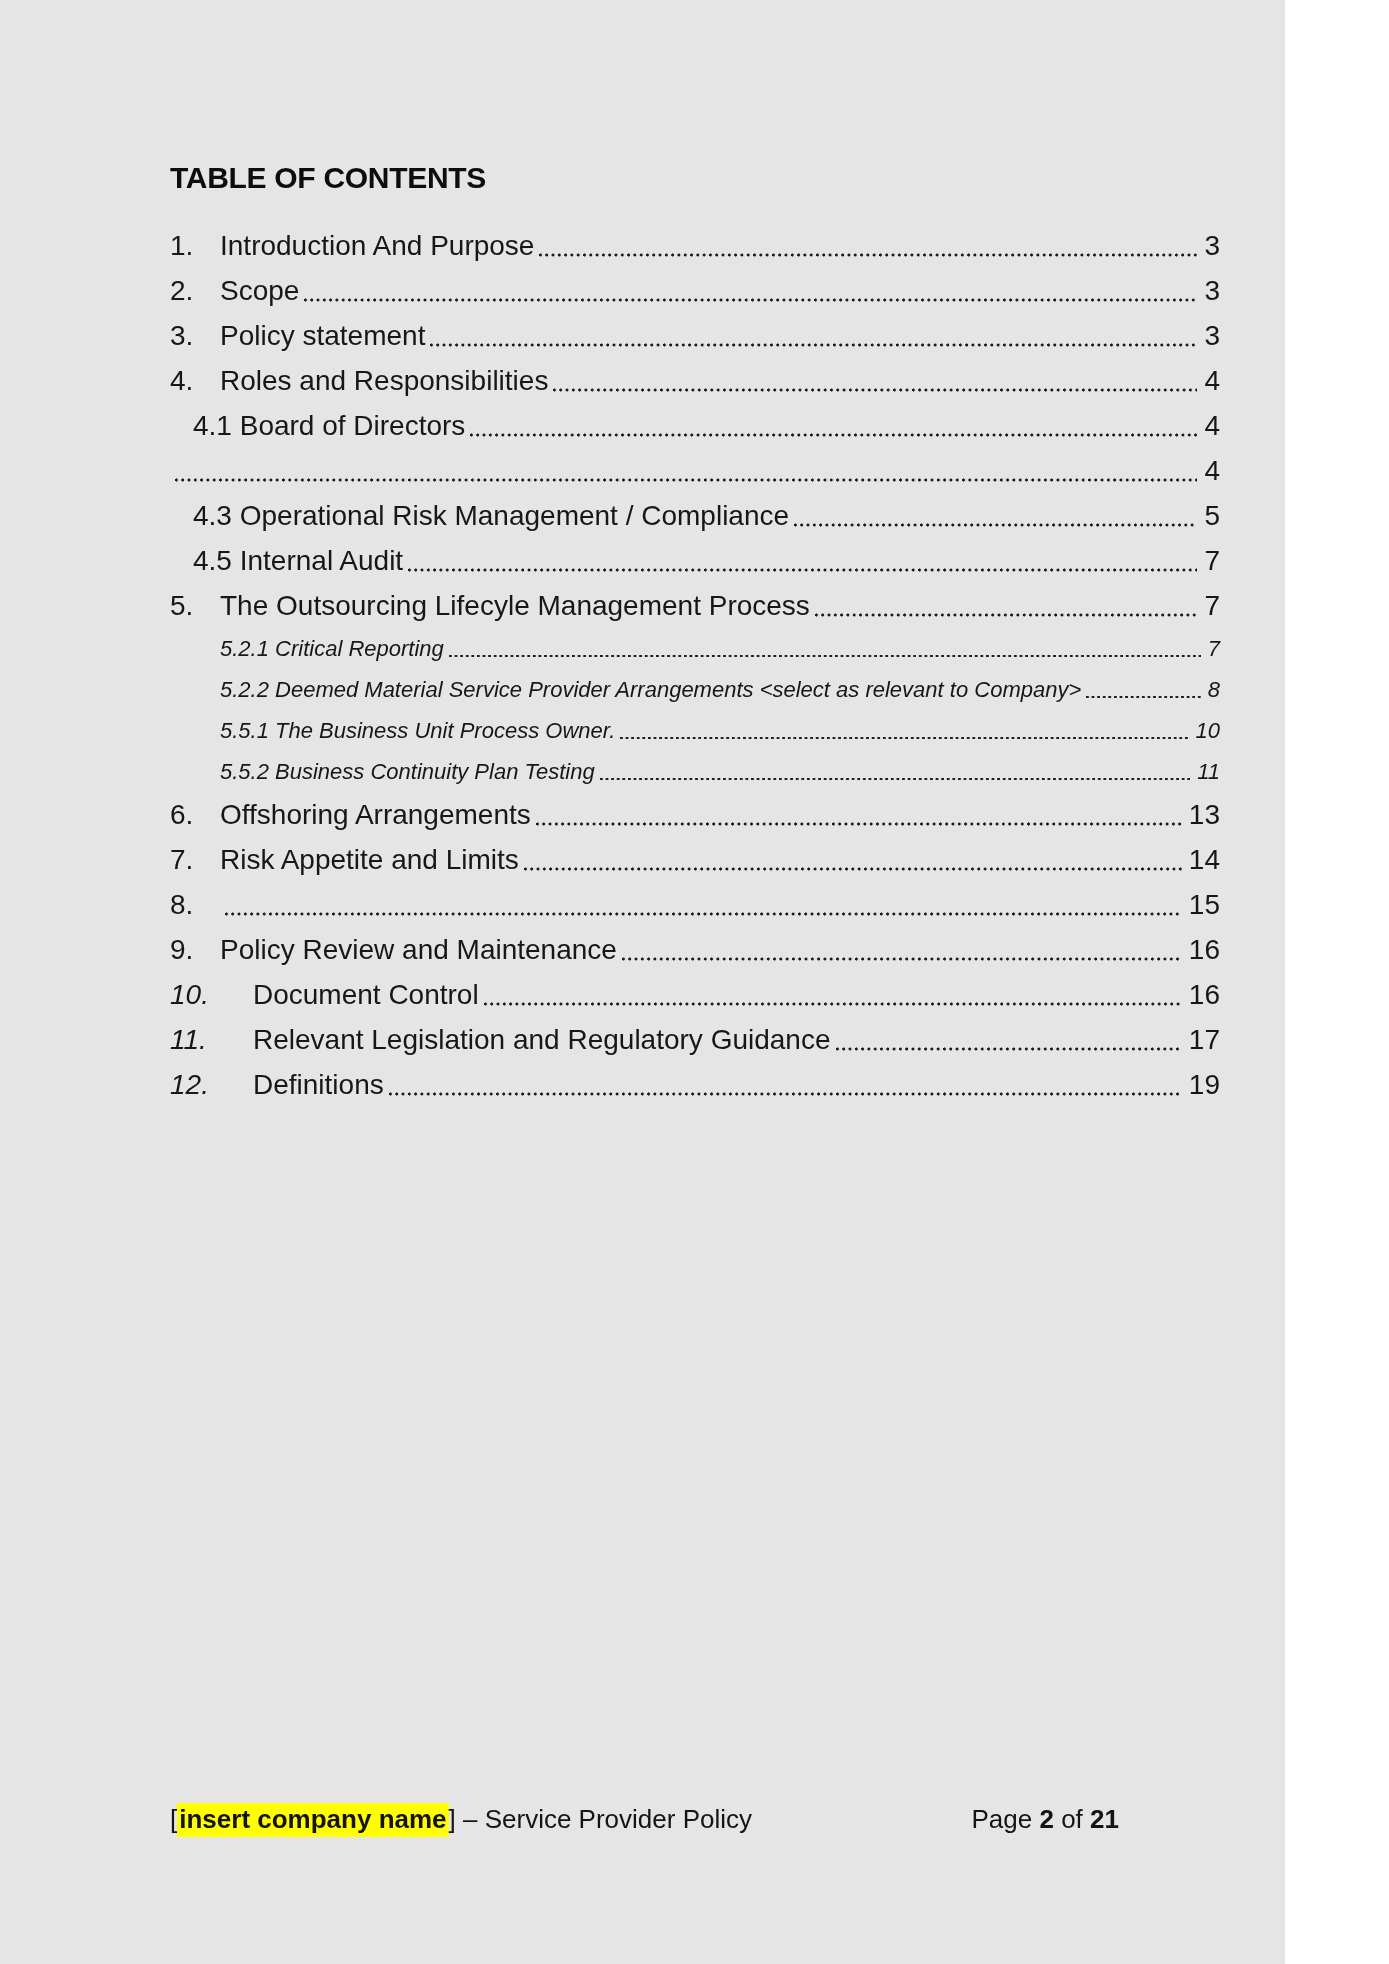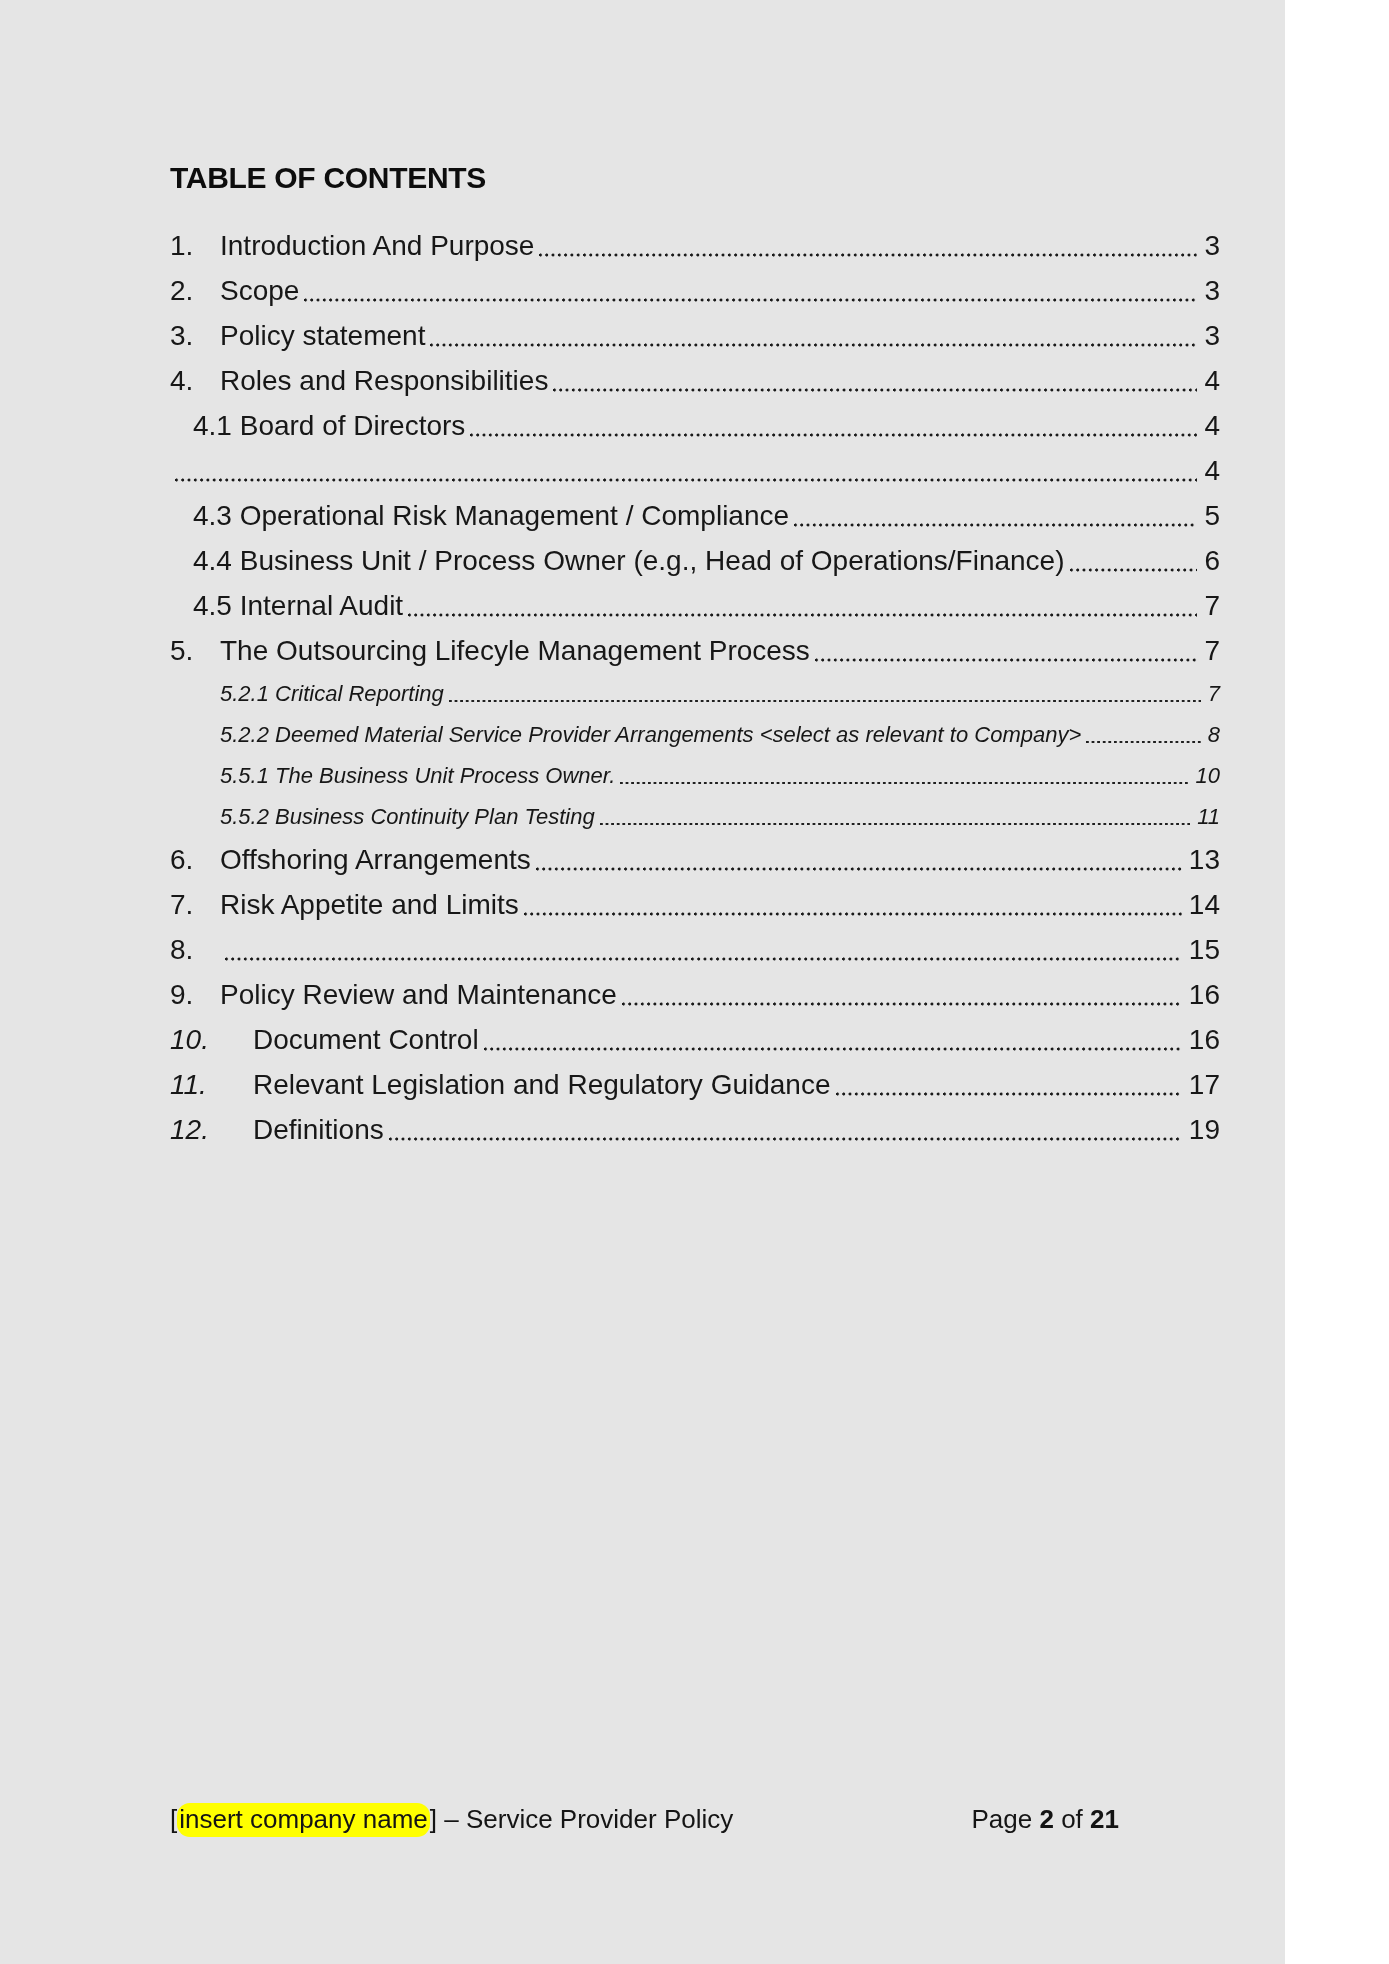--- a/index.html
+++ b/index.html
@@ -83,23 +83,22 @@
     top: 1802px;
     display: flex;
     justify-content: space-between;
     align-items: baseline;
     font-size: 26px;
     line-height: 34px;
     white-space: nowrap;
     color: #141414;
   }
   .footer .hl {
-    font-weight: normal;
+    font-weight: bold;
     padding: 1px 2px 3px 2px;
-    border-radius: 13px;
   }
   .footer b { font-weight: bold; }
 </style>
 </head>
 <body>
 
 <div class="page">
   <div class="content">
     <h1 class="toc-heading">TABLE OF CONTENTS</h1>
     <div class="toc-list">
@@ -136,26 +135,20 @@
         <div class="toc-row sub">
 
     <span class="leader"></span>
     <span class="pg">4</span>
   </div>
         <div class="toc-row sub">
 
     <span class="lbl">4.3 Operational Risk Management / Compliance</span>
     <span class="leader"></span>
     <span class="pg">5</span>
-  </div>
-        <div class="toc-row sub">
-
-    <span class="lbl">4.4 Business Unit / Process Owner (e.g., Head of Operations/Finance)</span>
-    <span class="leader"></span>
-    <span class="pg">6</span>
   </div>
         <div class="toc-row sub">
 
     <span class="lbl">4.5 Internal Audit</span>
     <span class="leader"></span>
     <span class="pg">7</span>
   </div>
         <div class="toc-row main">
     <span class="num">5.</span>
     <span class="lbl">The Outsourcing Lifecyle Management Process</span>

